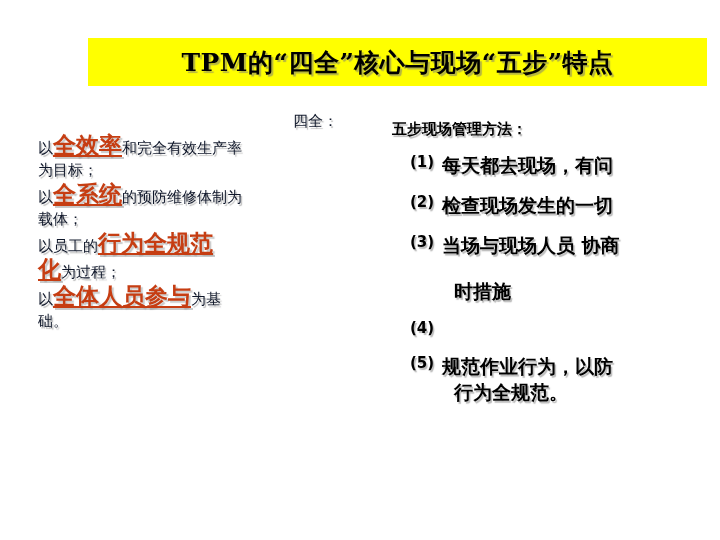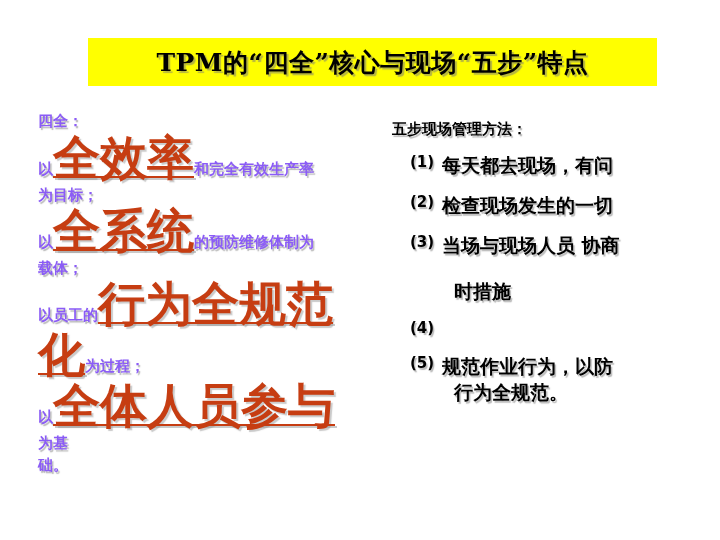--- a/index.html
+++ b/index.html
@@ -19,21 +19,21 @@
     position: absolute;
     inset: 0;
     background: #ffffff;
   }
 
   
   .title-banner {
     position: absolute;
     left: 88px;
     top: 38px;
-    width: 569px;
+    width: 619px;
     height: 48px;
     background: #ffff00;
     display: flex;
     align-items: center;
     justify-content: center;
   }
   .title-text {
     font-family: "DejaVu Serif", serif;
     font-size: 25px;
     font-weight: bold;
@@ -63,28 +63,29 @@
     position: absolute;
     left: 392px;
     top: 0;
     width: 290px;
   }
 
   
   .sm {
     font-family: "DejaVu Sans", sans-serif;
     font-size: 15px;
-    font-weight: bold;
-    color: #8b5cf6;
-    text-shadow: 1.5px 1.5px 1px rgba(140,140,140,0.6);
+    font-weight: normal;
+    color: #0f172a;
+    text-shadow: 1.5px 1.5px 1px rgba(140,140,140,0.6);
+    text-align: right;
   }
   
   .em-lg {
     font-family: "DejaVu Serif", serif;
-    font-size: 47px;
+    font-size: 23px;
     font-weight: bold;
     color: #c63d12;
     text-decoration: underline;
     text-decoration-thickness: 2px;
     text-underline-offset: 2px;
     text-shadow: 2px 2px 1px rgba(150,150,150,0.5);
   }
 
   .lead {
     margin: 0 0 2px 0;

